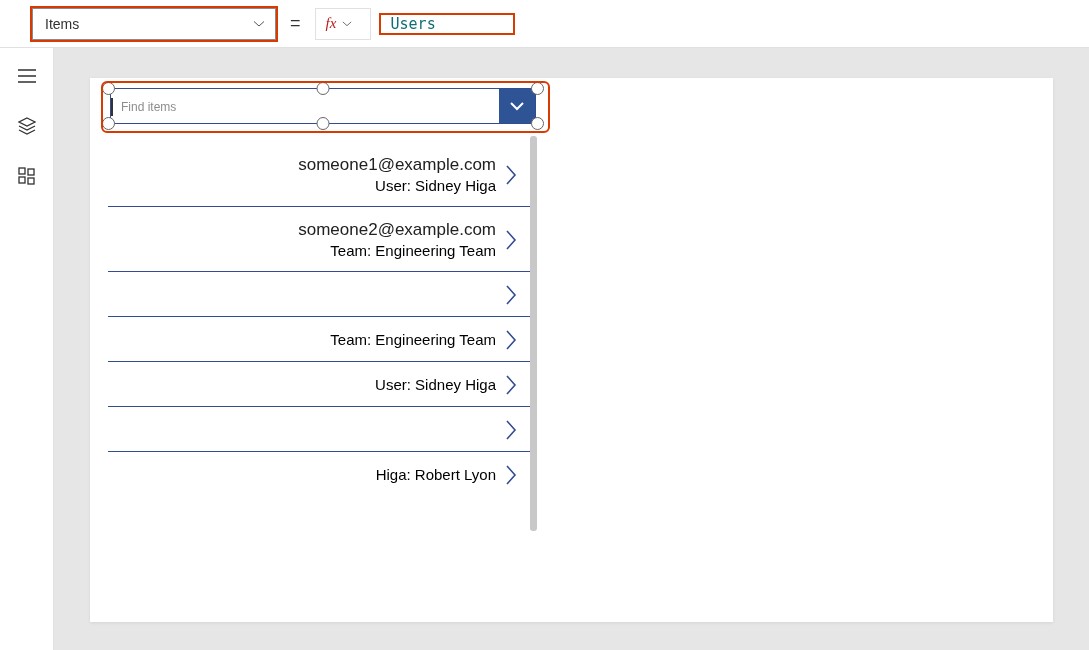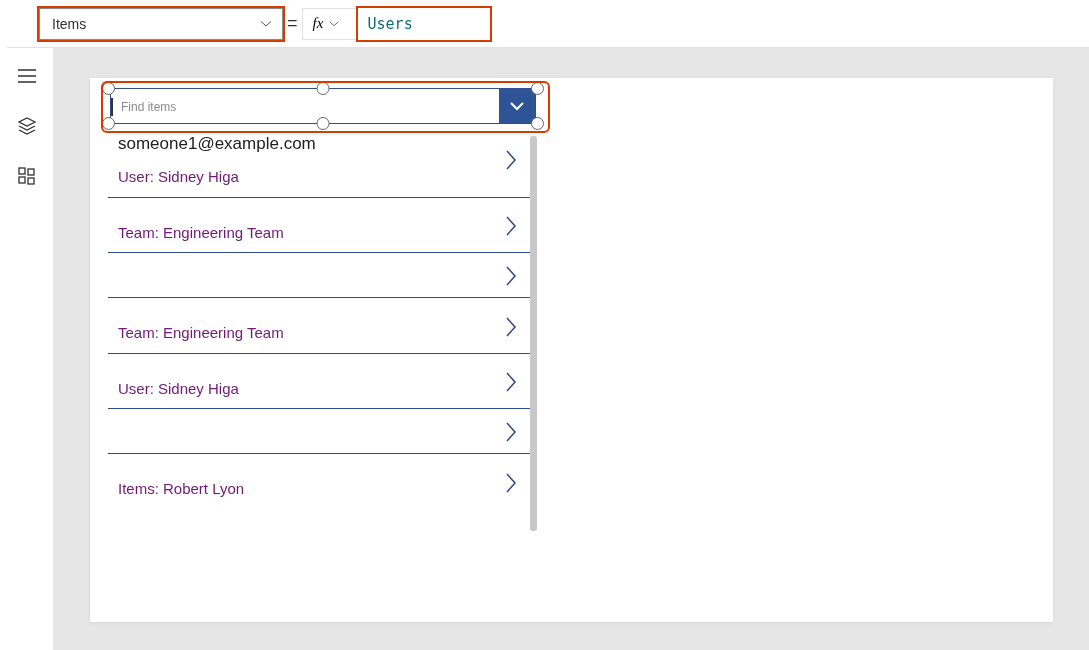--- a/index.html
+++ b/index.html
@@ -13,21 +13,21 @@
   }
 
   
   .formula-bar {
     display: flex;
     align-items: center;
     height: 48px;
     border-bottom: 1px solid #e1e1e1;
     background: #ffffff;
     padding: 0 0 0 32px;
-    margin-left: 7px;
+    gap: 10px;
   }
   .property-select {
     height: 32px;
     width: 244px;
     border: 1px solid #8a8a8a;
     display: flex;
     align-items: center;
     justify-content: space-between;
     padding: 0 10px 0 12px;
     font-size: 14px;
@@ -46,24 +46,24 @@
     min-width: 56px;
     border: 1px solid #e1e1e1;
     border-left: 1px solid #e1e1e1;
     display: flex;
     align-items: center;
     padding: 0 10px;
     gap: 6px;
     font-style: italic;
     font-family: "Segoe UI", serif;
     font-size: 15px;
-    color: #000000;
+    color: #b91c1c;
   }
   .formula-input {
-    height: 32px;
+    height: 18px;
     width: 132px;
     border: none;
     display: flex;
     align-items: center;
     padding: 0 10px;
     font-family: Consolas, monospace;
     font-size: 15px;
     color: #0f6d74;
   }
 
@@ -159,46 +159,47 @@
   .red-highlight-1 {
     position: absolute;
     border: 2px solid #d83b01;
     border-radius: 6px;
     pointer-events: none;
   }
 
   
   .results {
     position: absolute;
-    top: 43px;
+    top: 64px;
     left: 18px;
     width: 422px;
     height: 465px;
     overflow: hidden;
+    text-align: right;
   }
   .result-item {
     border-bottom: 1px solid #334b8f;
     padding: 12px 8px 10px 10px;
     display: flex;
     align-items: center;
     justify-content: space-between;
     gap: 8px;
   }
   .result-item:first-child { border-top: none; }
   .result-text { flex: 1; }
   .result-email {
     font-size: 17px;
     color: #212121;
     line-height: 1.25;
   }
   .result-sub {
     font-size: 15px;
-    color: #701a75;
+    color: #000000;
     line-height: 1.3;
-    margin-top: 13px;
+    margin-top: 1px;
   }
   .result-chevron {
     color: #334b8f;
     padding-right: 4px;
   }
 
   .scroll-track {
     position: absolute;
     top: 58px;
     left: 440px;
@@ -289,20 +290,21 @@
             <div class="result-sub">User: Sidney Higa</div>
           </div>
           <span class="result-chevron chev-right">
               <svg width="14" height="22" viewBox="0 0 14 22">
                 <path d="M3 2 L11 11 L3 20" stroke="#334b8f" stroke-width="1.6" fill="none"></path>
               </svg>
             </span>
         </div>
         <div class="result-item">
           <div class="result-text">
+            <div class="result-email">someone2@example.com</div>
             <div class="result-sub">Team: Engineering Team</div>
           </div>
           <span class="result-chevron chev-right">
               <svg width="14" height="22" viewBox="0 0 14 22">
                 <path d="M3 2 L11 11 L3 20" stroke="#334b8f" stroke-width="1.6" fill="none"></path>
               </svg>
             </span>
         </div>
         <div class="result-item">
           <div class="result-text">
@@ -337,21 +339,21 @@
           <div class="result-text">
           </div>
           <span class="result-chevron chev-right">
               <svg width="14" height="22" viewBox="0 0 14 22">
                 <path d="M3 2 L11 11 L3 20" stroke="#334b8f" stroke-width="1.6" fill="none"></path>
               </svg>
             </span>
         </div>
         <div class="result-item" style="border-bottom:none">
           <div class="result-text">
-            <div class="result-sub">Items: Robert Lyon</div>
+            <div class="result-sub">Higa: Robert Lyon</div>
           </div>
           <span class="result-chevron chev-right">
               <svg width="14" height="22" viewBox="0 0 14 22">
                 <path d="M3 2 L11 11 L3 20" stroke="#334b8f" stroke-width="1.6" fill="none"></path>
               </svg>
             </span>
         </div>
       </div>
 
       <div class="scroll-track"></div>

